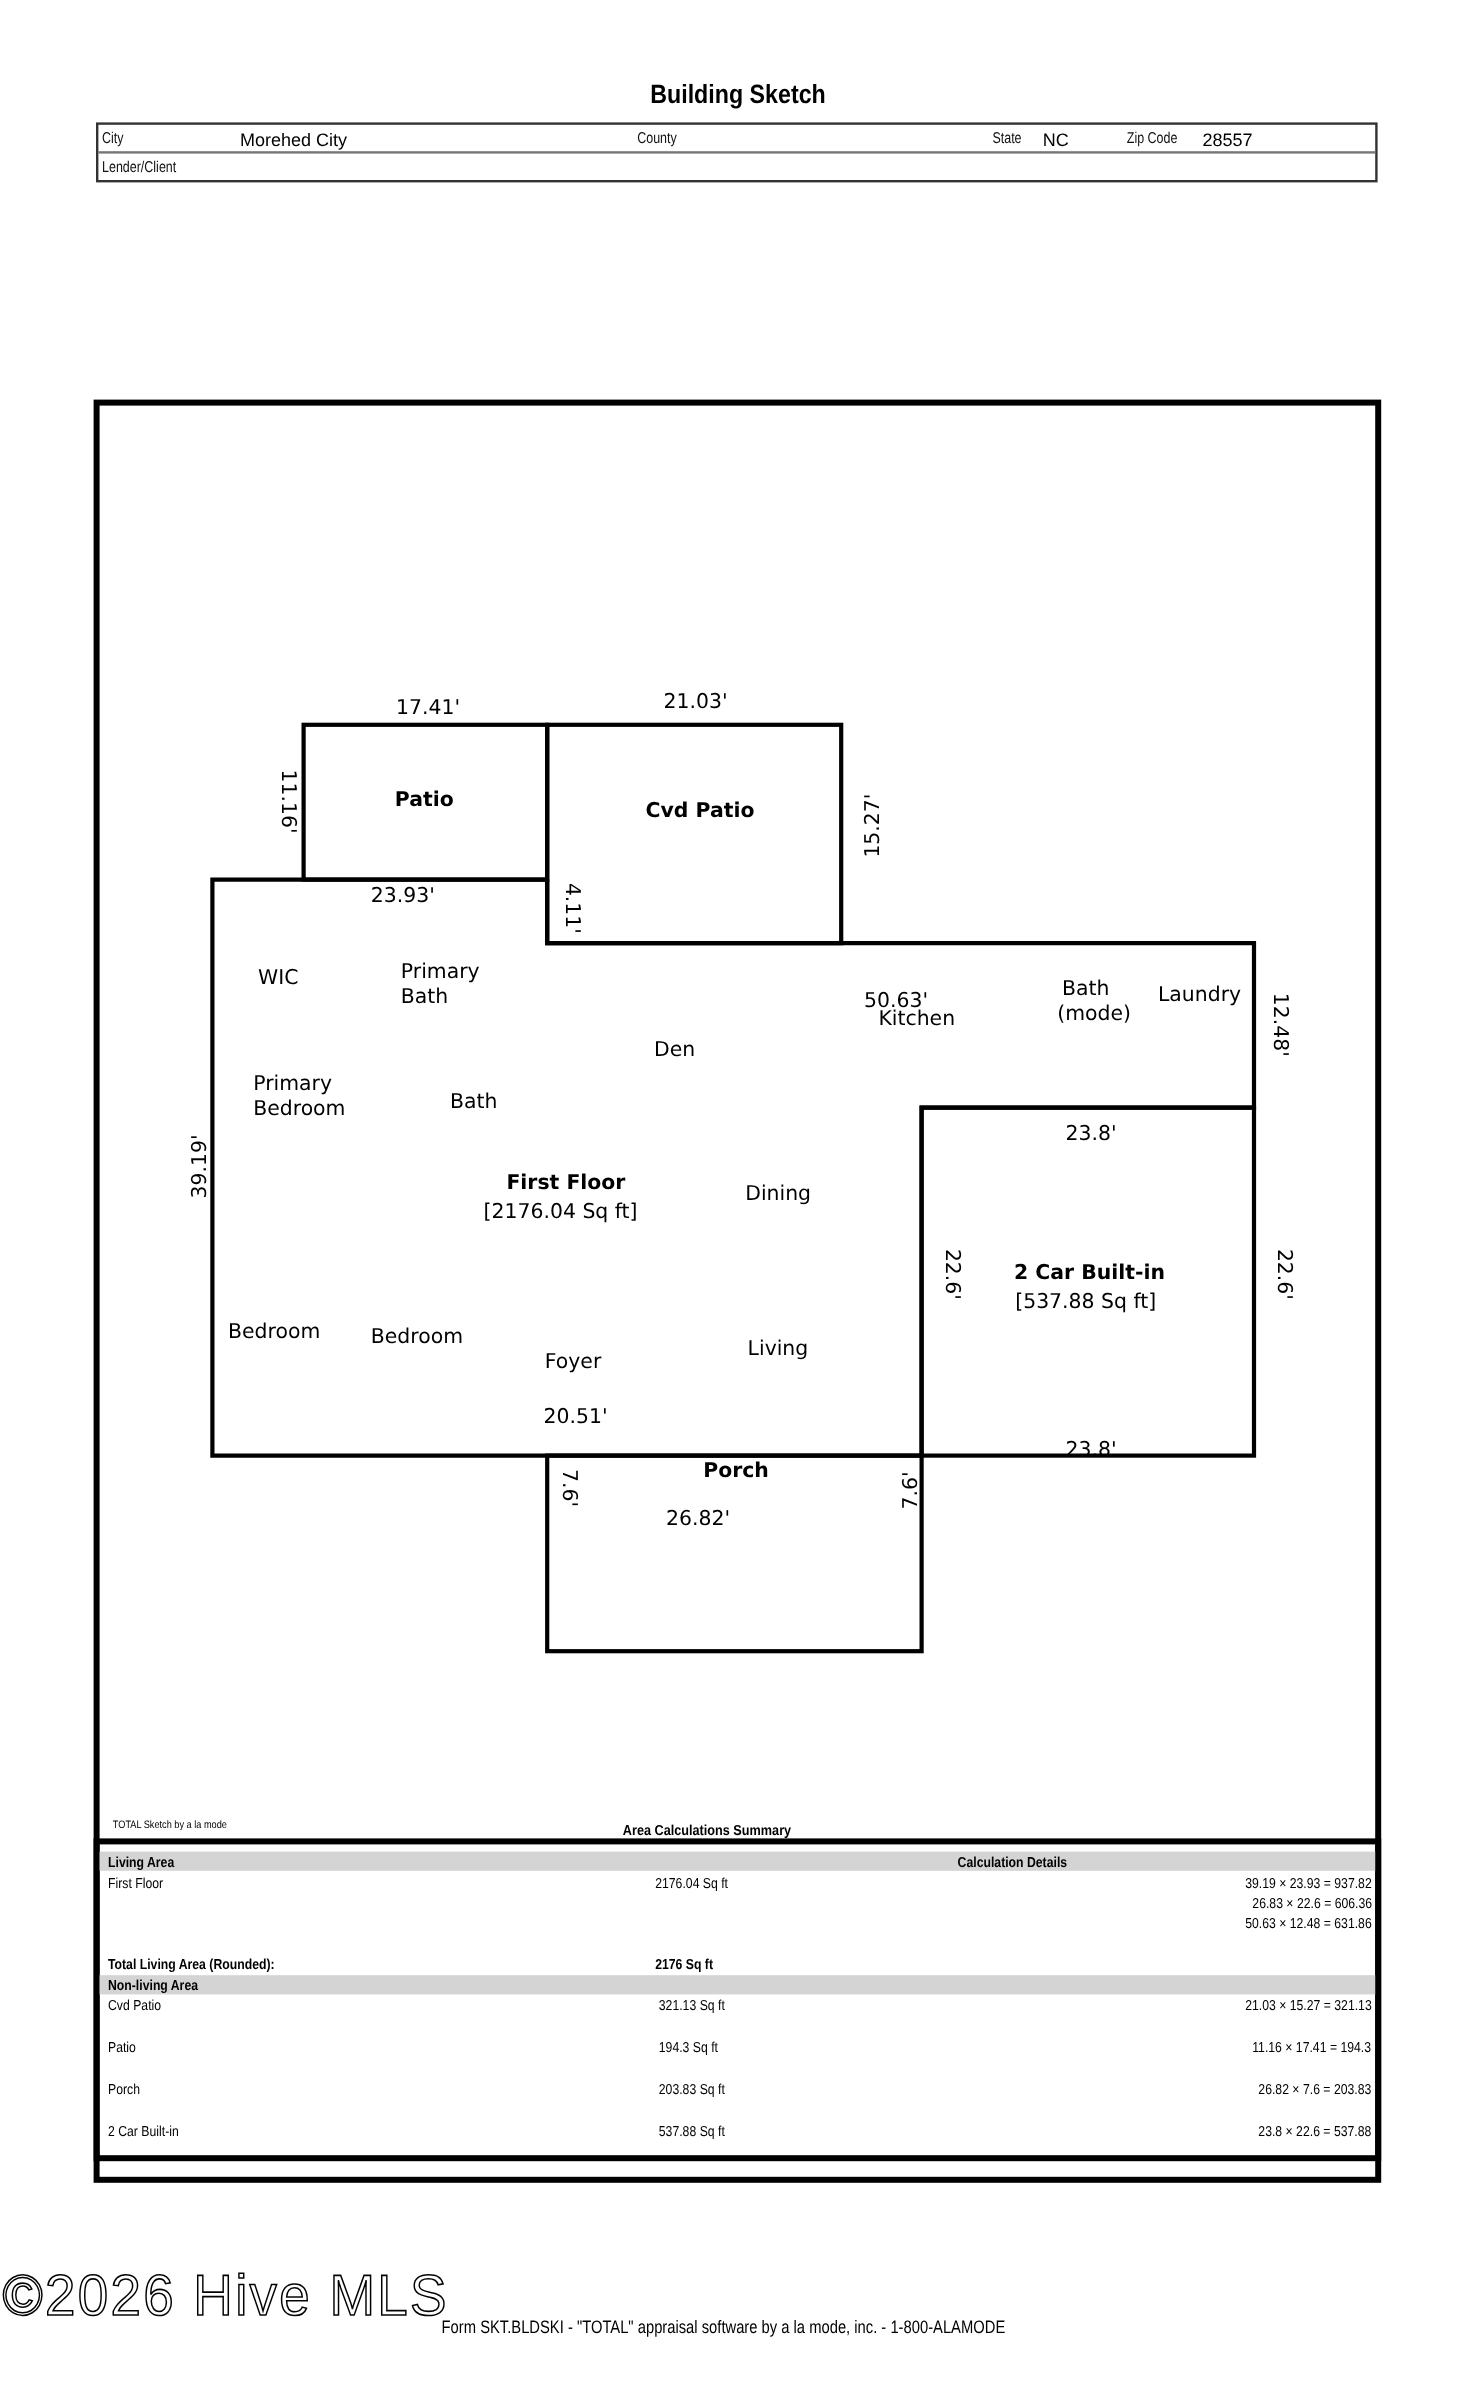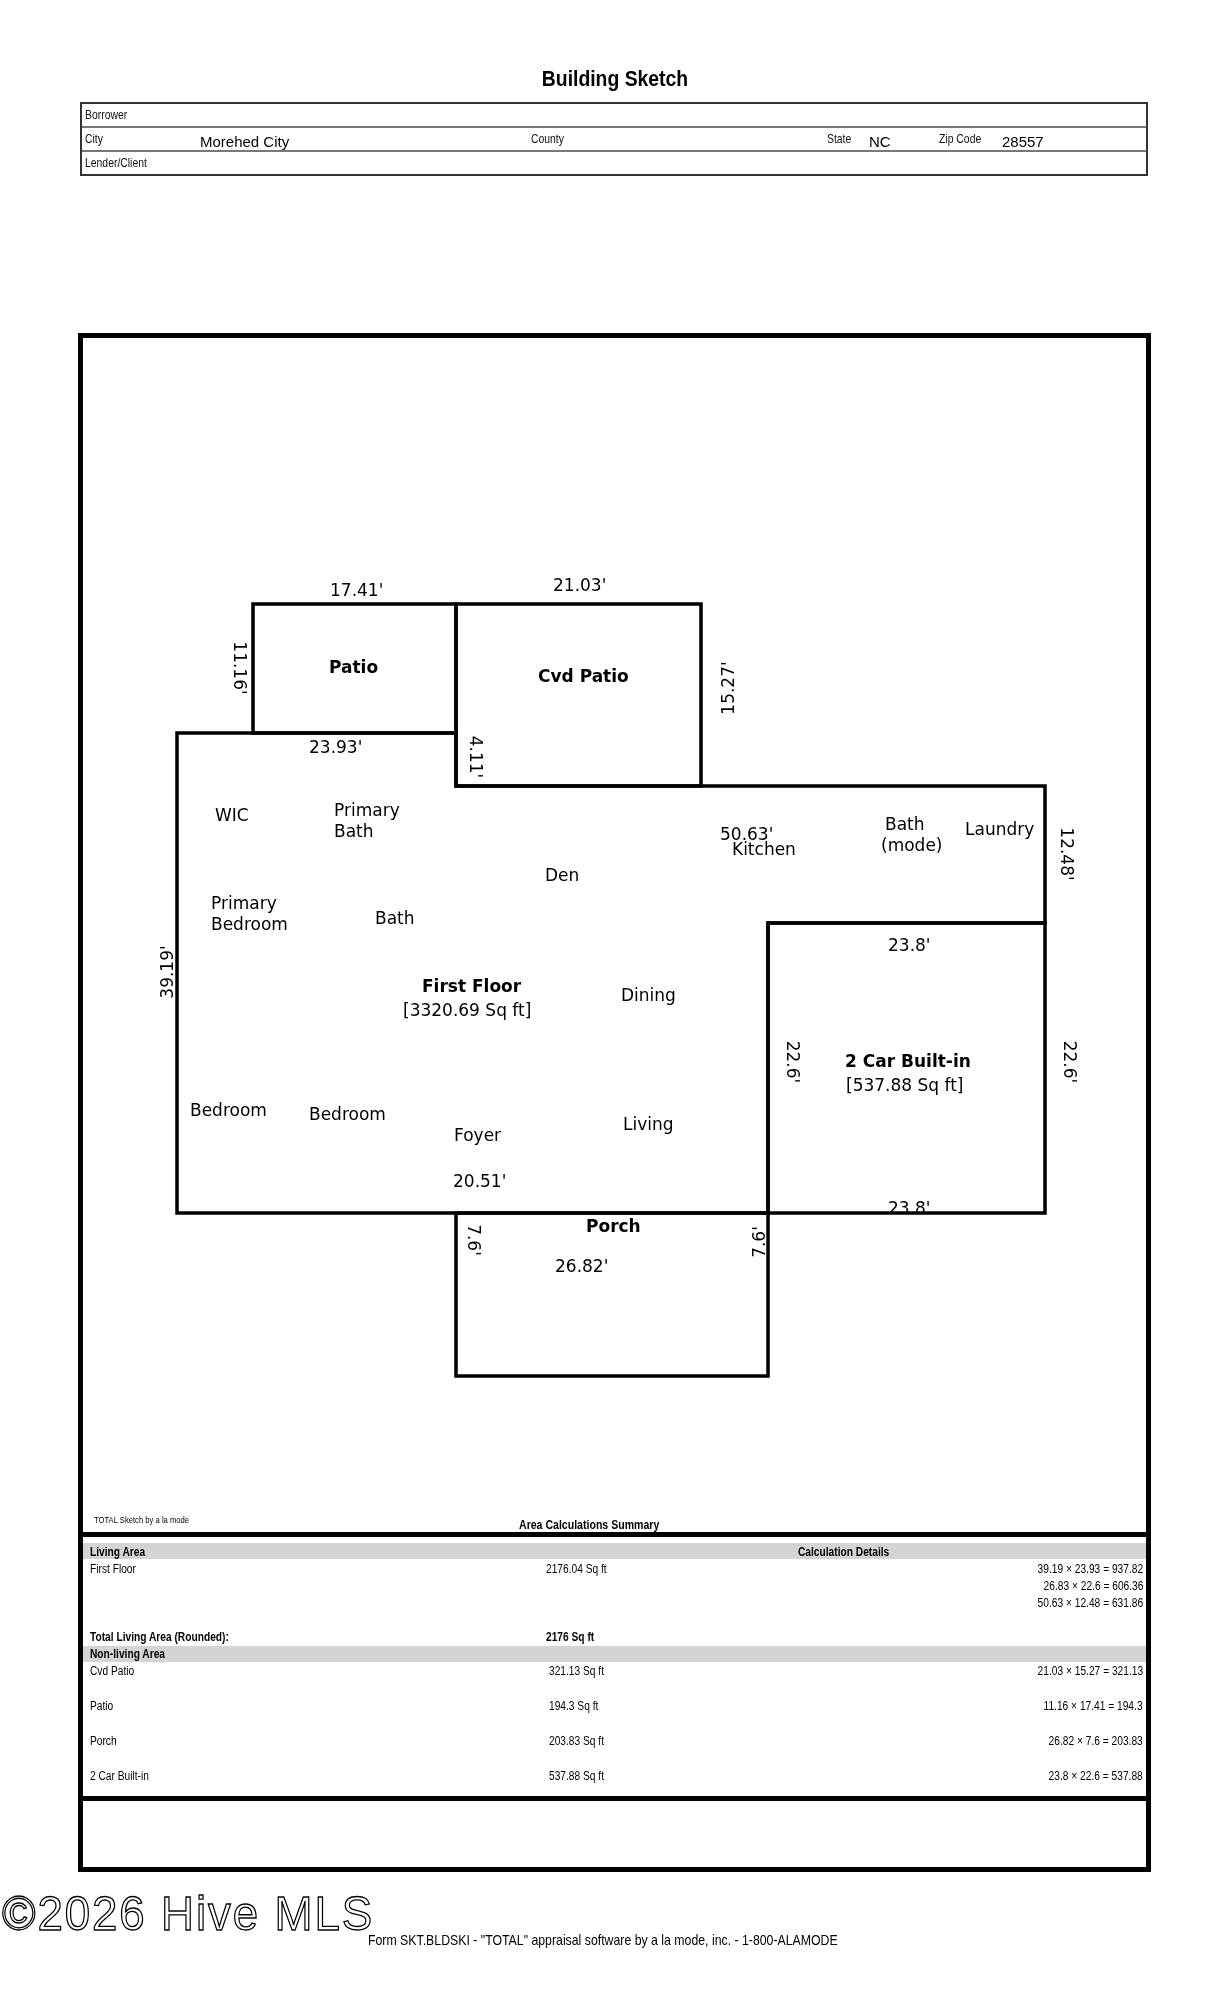--- a/index.html
+++ b/index.html
@@ -9,36 +9,33 @@
   .info .row{height:22px;border-bottom:2px solid #777;position:relative;font-size:13px;}
   .info .row:last-child{border-bottom:none;}
   .info .lbl{position:absolute;top:3px;font-size:13px;transform:scaleX(0.8);transform-origin:left;color:#111;}
   .info .val{position:absolute;top:5px;font-size:15px;}
   .frame{position:absolute;left:78px;top:333px;width:1073px;height:1468px;border:5px solid #000;box-sizing:border-box;}
   svg.plan{position:absolute;left:0;top:0;}
   .t{position:absolute;font-size:17px;white-space:nowrap;}
   .b{font-weight:bold;}
   .rot{transform:rotate(90deg);transform-origin:center;}
   .small{position:absolute;font-family:"Liberation Sans",sans-serif;}
-  .summary{position:absolute;left:78px;top:1532px;width:1073px;height:340px;border:5px solid #000;border-top-width:5px;box-sizing:border-box;font-family:"Liberation Sans",sans-serif;font-size:12px;}
+  .summary{position:absolute;left:78px;top:1532px;width:1073px;height:287px;border:5px solid #000;border-top-width:5px;box-sizing:border-box;font-family:"Liberation Sans",sans-serif;font-size:12px;}
   .band{position:absolute;left:0;right:0;height:16px;background:#d4d4d4;}
   .cell{position:absolute;white-space:nowrap;transform:scaleX(0.85);transform-origin:left;}
   .cellr{position:absolute;white-space:nowrap;text-align:right;transform:scaleX(0.85);transform-origin:right;}
   .footer-wm{position:absolute;left:2px;top:1886px;font-family:"Liberation Sans",sans-serif;font-size:48px;color:#fff;-webkit-text-stroke:1.3px #000;letter-spacing:2px;transform:scaleX(0.95);transform-origin:left;}
   .footer-form{position:absolute;left:368px;top:1931px;font-family:"Liberation Sans",sans-serif;font-size:15px;transform:scaleX(0.82);transform-origin:left;}
 </style>
 </head>
 <body>
 
 <div class="title">Building Sketch</div>
 
 <div class="info">
-  <div class="row">
-    <span class="lbl" style="left:3px">Borrower</span>
-  </div>
   <div class="row">
     <span class="lbl" style="left:3px">City</span>
     <span class="val" style="left:118px">Morehed City</span>
     <span class="lbl" style="left:449px">County</span>
     <span class="lbl" style="left:745px">State</span>
     <span class="val" style="left:787px">NC</span>
     <span class="lbl" style="left:857px">Zip Code</span>
     <span class="val" style="left:920px">28557</span>
   </div>
   <div class="row">
@@ -72,21 +69,21 @@
 <span class="t rot" style="left:1049px;top:1052px">22.6'</span>
 <span class="t" style="left:888px;top:1198px;top:1198px">23.8'</span>
 <span class="t" style="left:453px;top:1171px">20.51'</span>
 <span class="t rot" style="left:458px;top:1230px;transform:rotate(90deg)">7.6'</span>
 <span class="t rot" style="left:743px;top:1232px;transform:rotate(-90deg)">7.6'</span>
 <span class="t" style="left:555px;top:1256px">26.82'</span>
 
 <span class="t b" style="left:329px;top:657px">Patio</span>
 <span class="t b" style="left:538px;top:666px">Cvd Patio</span>
 <span class="t b" style="left:422px;top:976px">First Floor</span>
-<span class="t" style="left:403px;top:1000px">[3320.69 Sq ft]</span>
+<span class="t" style="left:403px;top:1000px">[2176.04 Sq ft]</span>
 <span class="t b" style="left:845px;top:1051px">2 Car Built-in</span>
 <span class="t" style="left:846px;top:1075px">[537.88 Sq ft]</span>
 <span class="t b" style="left:586px;top:1216px;top:1216px">Porch</span>
 
 <span class="t" style="left:215px;top:805px">WIC</span>
 <span class="t" style="left:334px;top:800px">Primary</span>
 <span class="t" style="left:334px;top:821px">Bath</span>
 <span class="t" style="left:211px;top:893px">Primary</span>
 <span class="t" style="left:211px;top:914px">Bedroom</span>
 <span class="t" style="left:375px;top:908px">Bath</span>

